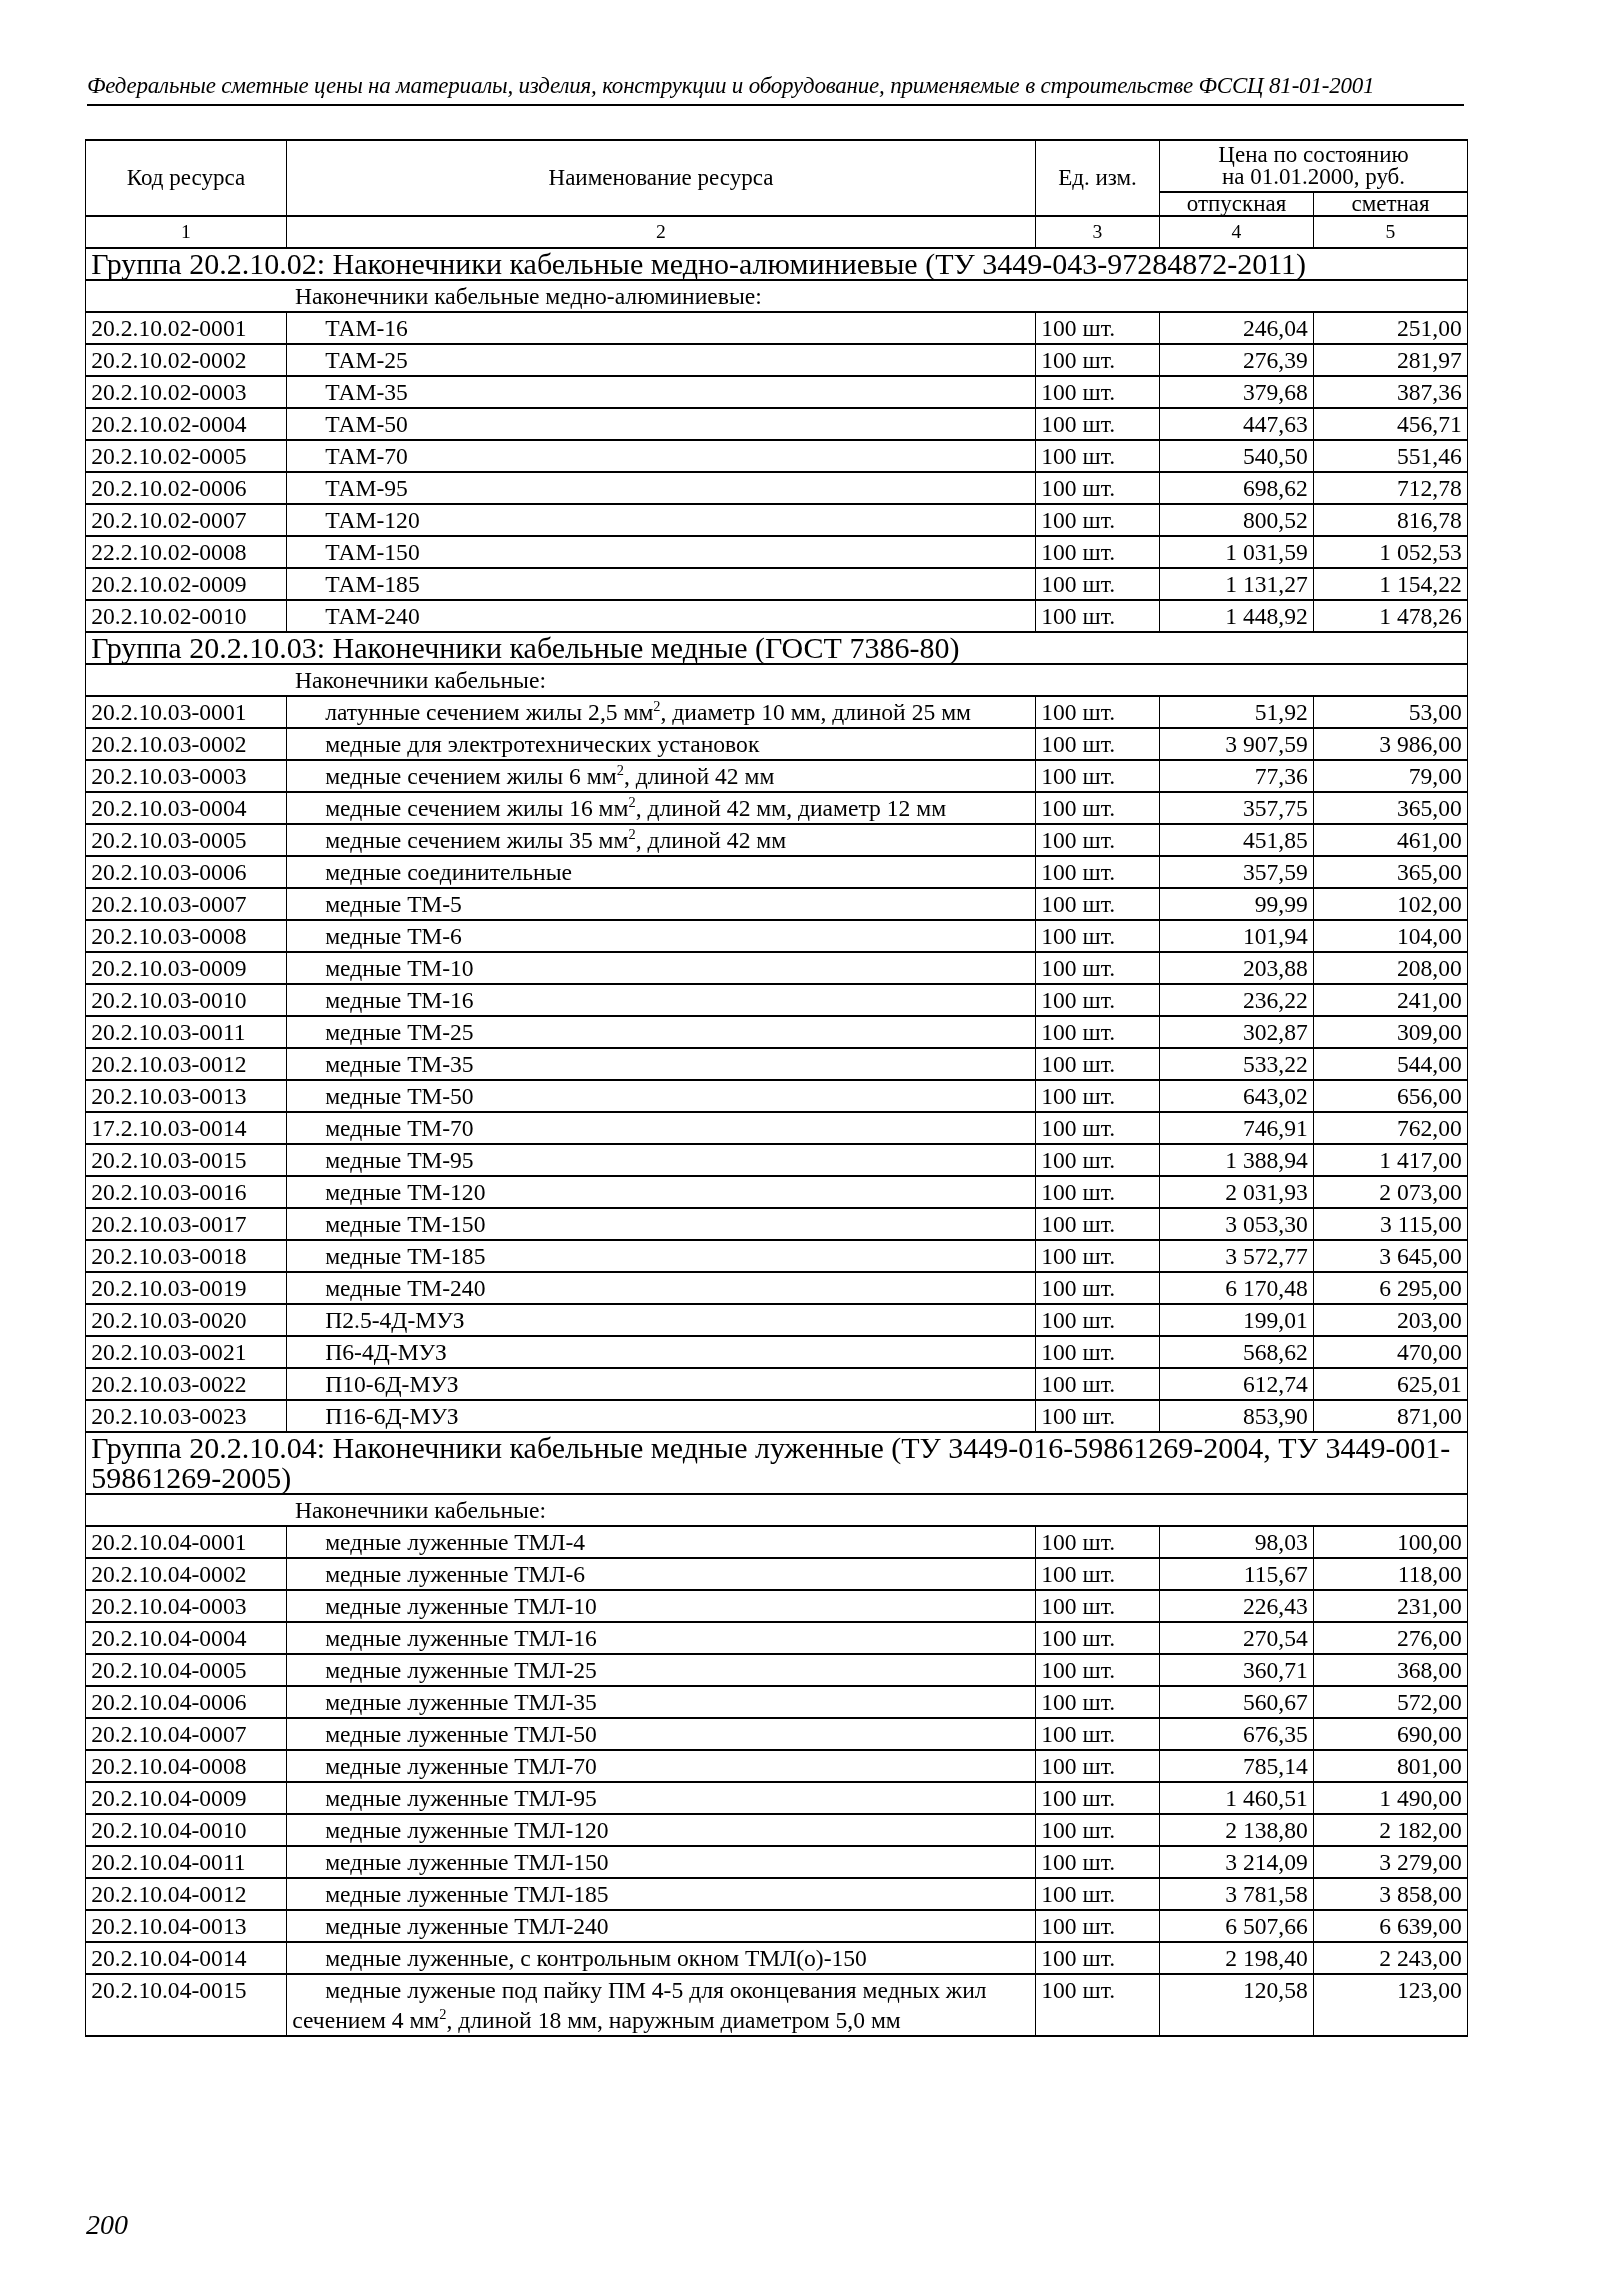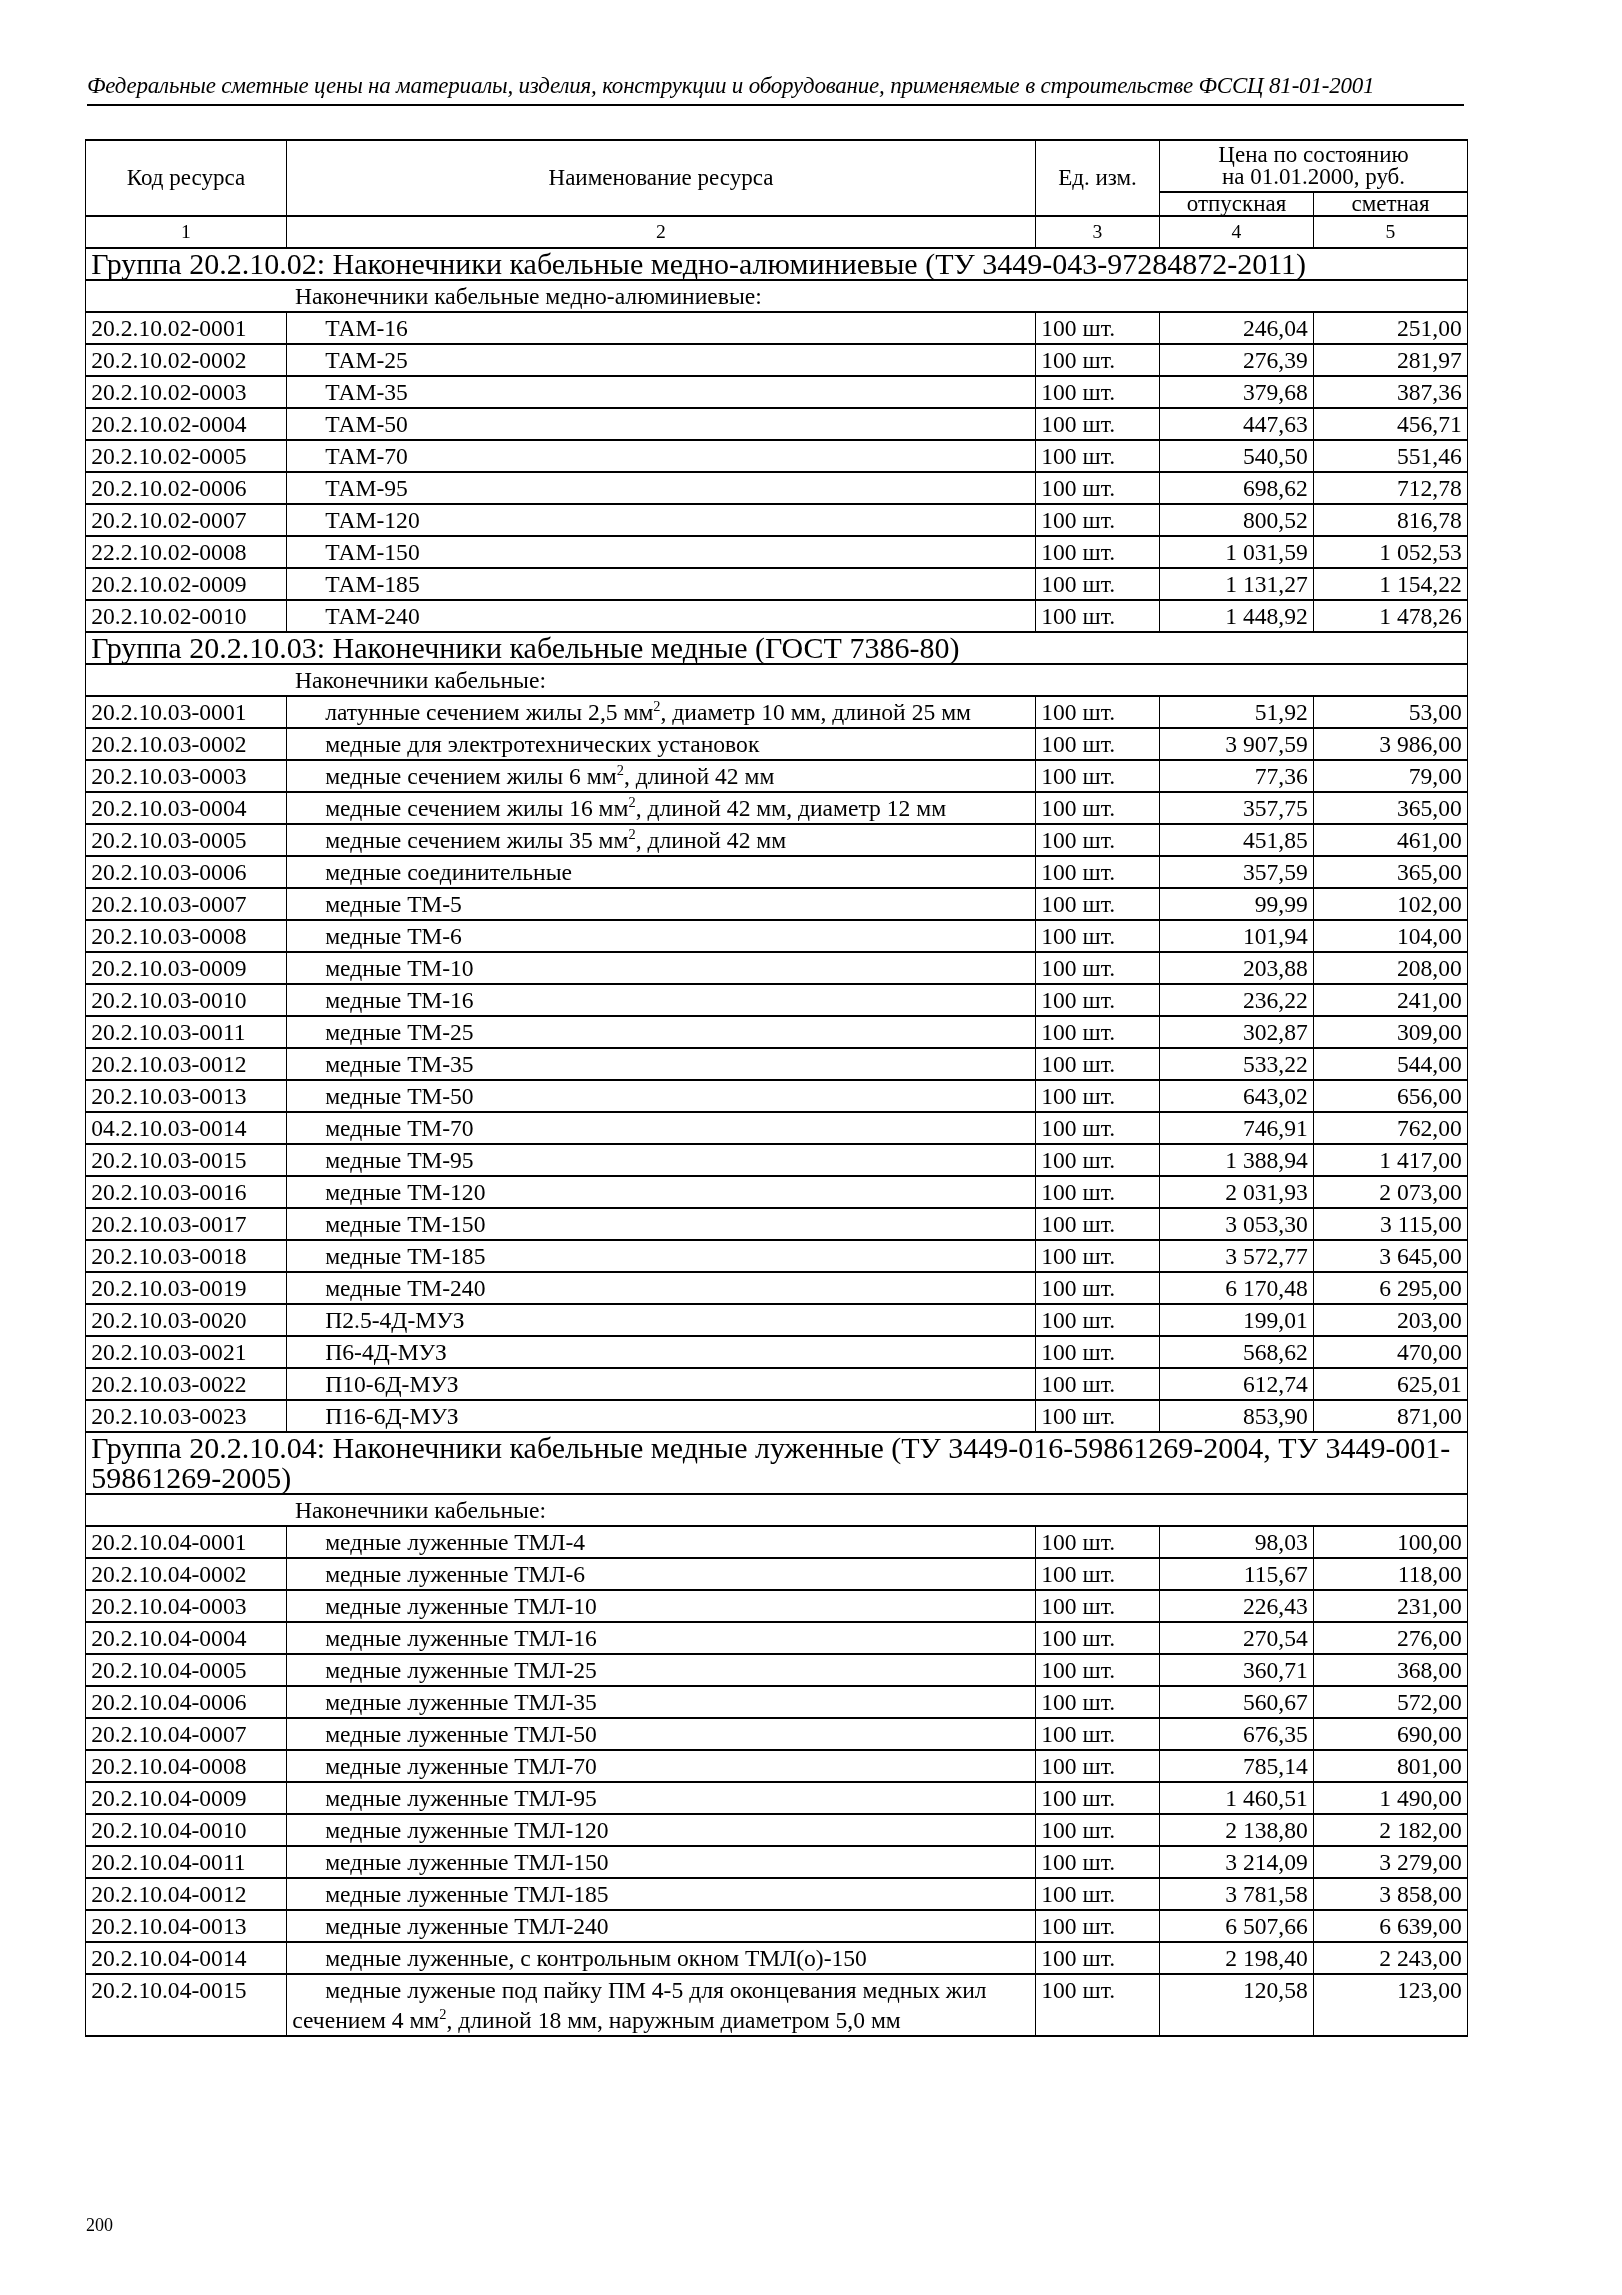--- a/index.html
+++ b/index.html
@@ -24,21 +24,21 @@
   .hdr-num td { text-align:center; font-size:19.6px; line-height:23.6px; height:23.6px; }
   .group-row td { font-weight:bold; font-size:30px; line-height:30px; padding:1.3px 7.9px; }
   .subhead-row td.name { padding-left:8.5px; }
   .subhead-row td { height:30px; }
   td.code { padding-left:6.5px; padding-right:2.6px; white-space:nowrap; }
   td.name { padding-left:8.5px; }
   td.name .txt { text-indent:33px; display:block; }
   td.unit { text-align:left; padding-left:14.4px; white-space:nowrap;margin-left:28px; }
   td.num { text-align:right; padding-right:5.2px; white-space:nowrap; }
   sup { font-size:14.4px; line-height:0; vertical-align:super; }
-  .page-num { position:absolute; left:86px; top:2212px; font-size:18px; line-height:26px; }
+  .page-num { position:absolute; left:86px; top:2212px; font-size:28px; line-height:26px;font-style:italic; }
 </style>
 </head>
 <body>
 
 <div class="running-head">Федеральные сметные цены на материалы, изделия, конструкции и оборудование, применяемые в строительстве ФССЦ 81-01-2001</div>
 
 <table class="price">
   <colgroup>
     <col class="c1">
       <col class="c2">
@@ -281,21 +281,21 @@
       <tr>
         <td class="code">20.2.10.03-0013</td>
         <td class="name">
           <span class="txt">медные ТМ-50</span>
         </td>
         <td class="unit">100 шт.</td>
         <td class="num">643,02</td>
         <td class="num">656,00</td>
       </tr>
       <tr>
-        <td class="code">04.2.10.03-0014</td>
+        <td class="code">17.2.10.03-0014</td>
         <td class="name">
           <span class="txt">медные ТМ-70</span>
         </td>
         <td class="unit">100 шт.</td>
         <td class="num">746,91</td>
         <td class="num">762,00</td>
       </tr>
       <tr>
         <td class="code">20.2.10.03-0015</td>
         <td class="name">

